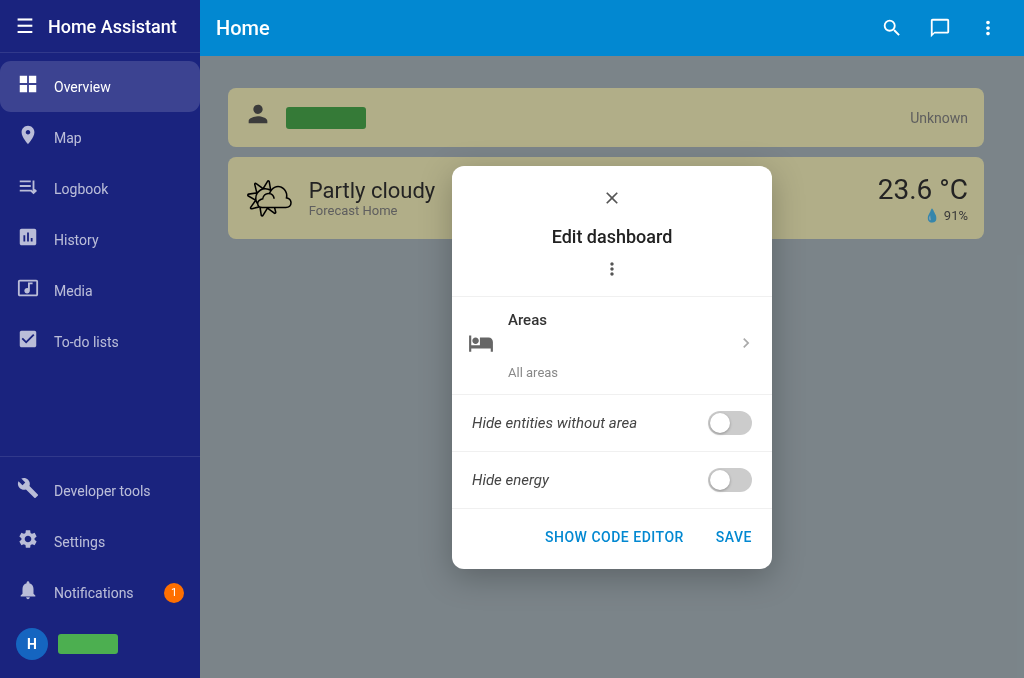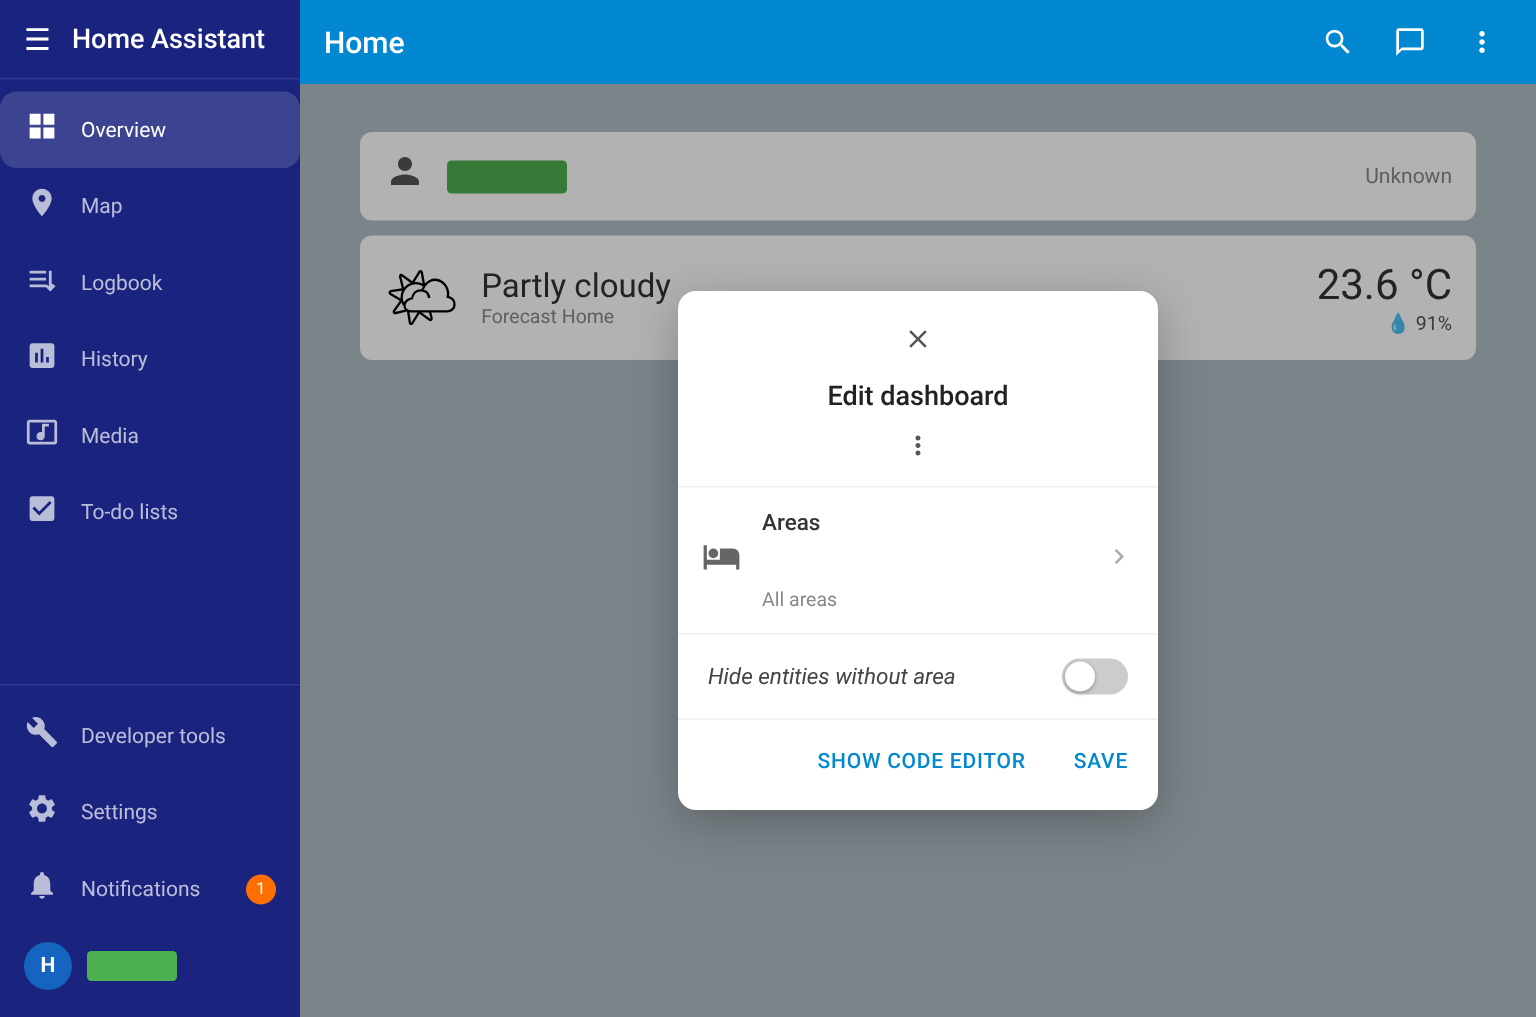--- a/index.html
+++ b/index.html
@@ -111,23 +111,23 @@
     
     #content {
       flex: 1;
       background: #b0bec5;
       position: relative;
       overflow: hidden;
     }
 
     
     .bg-card {
-      background: #ffffff;
+      background: #fef9c3;
       border-radius: 8px;
-      margin: 16px 20px 0 20px;
+      margin: 16px 20px 0 8px;
       padding: 16px;
       display: flex;
       align-items: center;
       gap: 14px;
     }
     .bg-card.weather-card {
       min-height: 80px;
     }
     .user-card {
       display: flex; align-items: center; gap: 14px;
@@ -409,20 +409,24 @@
                 <path d="M10 6L8.59 7.41 13.17 12l-4.58 4.59L10 18l6-6z"></path>
               </svg>
           </span>
         </div>
 
         <div class="modal-toggle-row">
           <span class="toggle-label">Hide entities without area</span>
           <div class="toggle"></div>
         </div>
 
+        <div class="modal-toggle-row">
+          <span class="toggle-label">Hide energy</span>
+          <div class="toggle"></div>
+        </div>
 
         <div class="modal-footer">
           <span class="btn-text">SHOW CODE EDITOR</span>
           <span class="btn-text">SAVE</span>
         </div>
       </div>
     </div>
   </div>
 </div>
 

